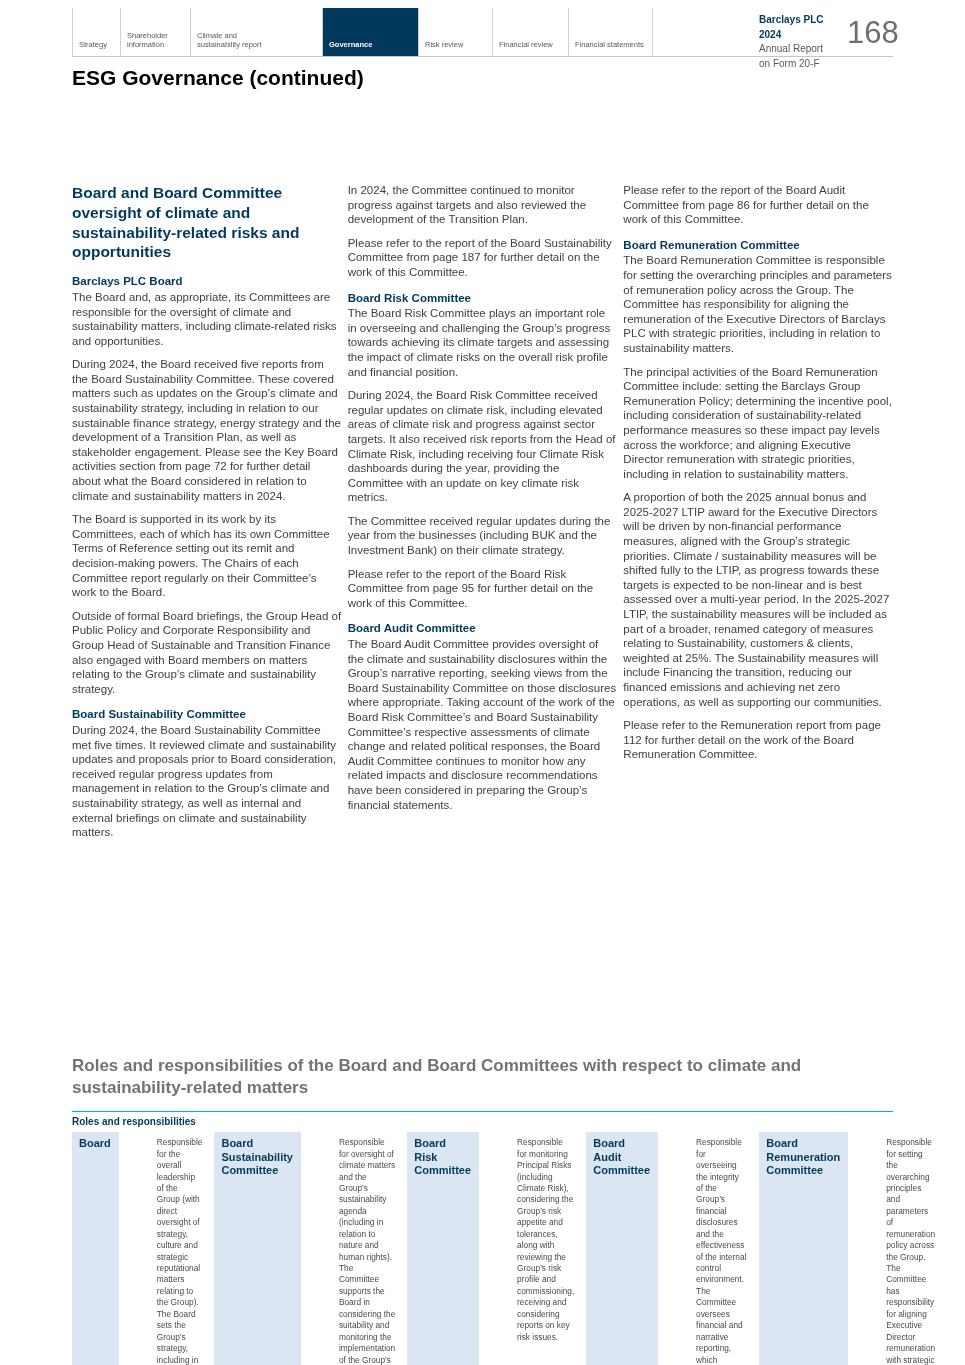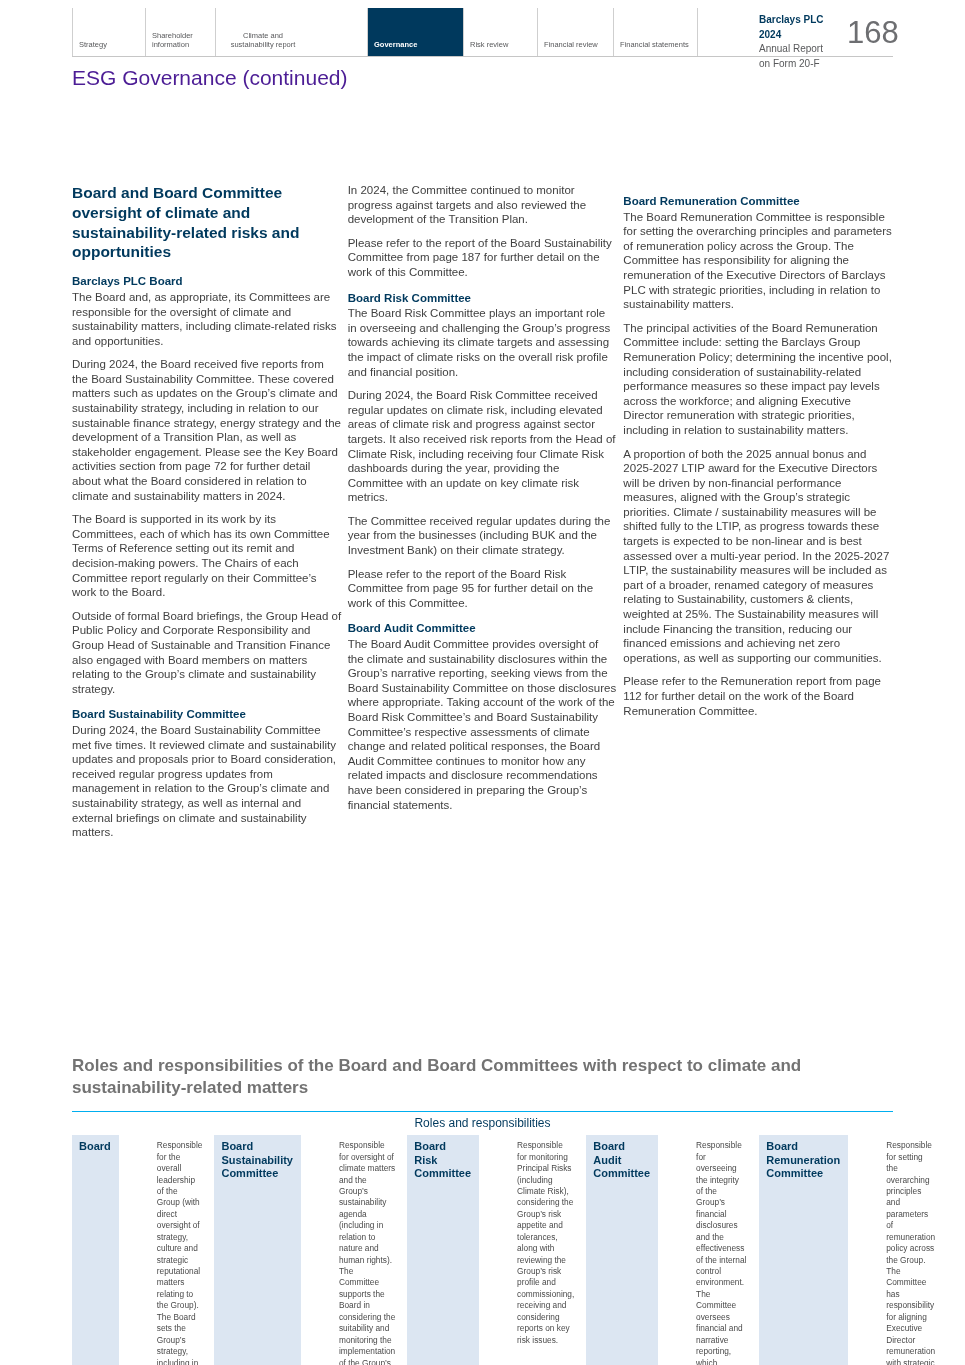--- a/index.html
+++ b/index.html
@@ -20,46 +20,46 @@
   
   .nav { display: flex; align-items: stretch; height: 48px; border-bottom: 1px solid #c6c6c6; }
   .tab {
     display: flex; align-items: flex-end; box-sizing: border-box;
     border-left: 1px solid #cfcfcf;
     padding: 4px 5px 6px 6px;
     font-size: 7.5px; line-height: 1.3; color: #58595b;
     cursor: default;
   }
   .tab-strategy { width: 48px; }
-  .tab-shareholder { width: 70px; margin-left: 25px; }
-  .tab-climate { width: 152px; text-align: center; }
+  .tab-shareholder { width: 70px; }
+  .tab-climate { width: 132px; }
   .tab-climate .tab-label { display: block; max-width: 82px; }
   .tab-governance { width: 96px; background: #00395d; color: #ffffff; font-weight: bold; }
   .tab-risk { width: 74px; }
   .tab-finreview { width: 76px; }
   .tab-finstatements { width: 84px; }
   .nav-spacer { flex: 1; border-left: 1px solid #cfcfcf; }
   .report-meta { width: 88px; padding-top: 5px; font-size: 10px; line-height: 1.45; color: #58595b; }
   .report-meta .meta-line1 { color: #00395d; font-weight: bold; }
   .page-number { width: 46px; padding-top: 7px; font-size: 31px; color: #6d6e71; text-align: right; }
 
   
-  .page-title { margin: 9px 0 0 0; font-size: 21px; font-weight: 400; color: #4c1d95; }
+  .page-title { margin: 9px 0 0 0; font-size: 21px; font-weight: 700; color: #000000; }
 
   
   .content { display: flex; gap: 6px; margin-top: 93px; min-height: 866px; align-items: flex-start; }
   .col { flex: 1; font-size: 11.5px; line-height: 1.27; color: #414141; }
   .col h2 { font-size: 15.5px; line-height: 1.28; color: #00395d; margin: 0 0 12px 0; font-weight: bold; }
   .col h3 { font-size: 11.5px; color: #00395d; margin: 11px 0 1px 0; font-weight: bold; }
   .col p { margin: 0 0 9px 0; }
 
   
   .roles-heading { font-size: 17px; line-height: 1.3; color: #737373; margin: 6px 0 0 0; font-weight: bold; }
   .roles-band { margin-top: 12px; border-top: 1px solid #00aeef; padding-top: 4px; }
-  .roles-band-label { font-size: 12px; font-weight: normal; color: #00395d; text-align: center; }
+  .roles-band-label { font-size: 10px; font-weight: bold; color: #00395d; }
   .roles-table { display: flex; gap: 2px; margin-top: 5px; border-bottom: 1px solid #b9c7d9; padding-bottom: 6px; }
   .roles-col { flex: 1; display: flex; }
   .roles-th {
     background: #dce6f2; color: #00395d; font-weight: bold;
     font-size: 11px; line-height: 1.22;
     padding: 5px 8px 5px 7px; min-height: 38px; box-sizing: border-box;
   }
   .roles-td { font-size: 8.3px; line-height: 1.38; color: #4a4a4a; padding: 5px 10px 6px 2px; margin-left: 36px; }
 </style>
 </head>
@@ -119,20 +119,21 @@
       <h3>Board Risk Committee</h3>
       <p>The Board Risk Committee plays an important role in overseeing and challenging the Group’s progress towards achieving its climate targets and assessing the impact of climate risks on the overall risk profile and financial position.</p>
       <p>During 2024, the Board Risk Committee received regular updates on climate risk, including elevated areas of climate risk and progress against sector targets. It also received risk reports from the Head of Climate Risk, including receiving four Climate Risk dashboards during the year, providing the Committee with an update on key climate risk metrics.</p>
       <p>The Committee received regular updates during the year from the businesses (including BUK and the Investment Bank) on their climate strategy.</p>
       <p>Please refer to the report of the Board Risk Committee from page 95 for further detail on the work of this Committee.</p>
       <h3>Board Audit Committee</h3>
       <p>The Board Audit Committee provides oversight of the climate and sustainability disclosures within the Group’s narrative reporting, seeking views from the Board Sustainability Committee on those disclosures where appropriate. Taking account of the work of the Board Risk Committee’s and Board Sustainability Committee’s respective assessments of climate change and related political responses, the Board Audit Committee continues to monitor how any related impacts and disclosure recommendations have been considered in preparing the Group’s financial statements.</p>
     </div>
 
     <div class="col">
+      <p>Please refer to the report of the Board Audit Committee from page 86 for further detail on the work of this Committee.</p>
       <h3>Board Remuneration Committee</h3>
       <p>The Board Remuneration Committee is responsible for setting the overarching principles and parameters of remuneration policy across the Group. The Committee has responsibility for aligning the remuneration of the Executive Directors of Barclays PLC with strategic priorities, including in relation to sustainability matters.</p>
       <p>The principal activities of the Board Remuneration Committee include: setting the Barclays Group Remuneration Policy; determining the incentive pool, including consideration of sustainability-related performance measures so these impact pay levels across the workforce; and aligning Executive Director remuneration with strategic priorities, including in relation to sustainability matters.</p>
       <p>A proportion of both the 2025 annual bonus and 2025-2027 LTIP award for the Executive Directors will be driven by non-financial performance measures, aligned with the Group’s strategic priorities. Climate / sustainability measures will be shifted fully to the LTIP, as progress towards these targets is expected to be non-linear and is best assessed over a multi-year period. In the 2025-2027 LTIP, the sustainability measures will be included as part of a broader, renamed category of measures relating to Sustainability, customers &amp; clients, weighted at 25%. The Sustainability measures will include Financing the transition, reducing our financed emissions and achieving net zero operations, as well as supporting our communities.</p>
       <p>Please refer to the Remuneration report from page 112 for further detail on the work of the Board Remuneration Committee.</p>
     </div>
 
   </section>
 
   <section>

